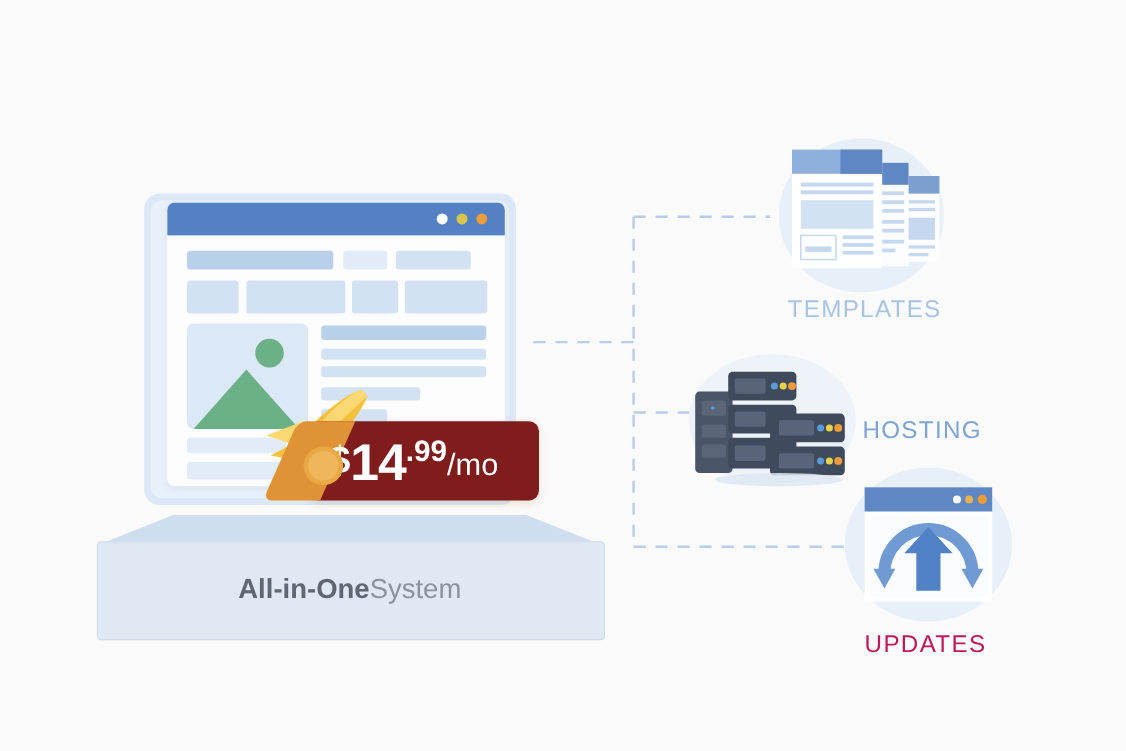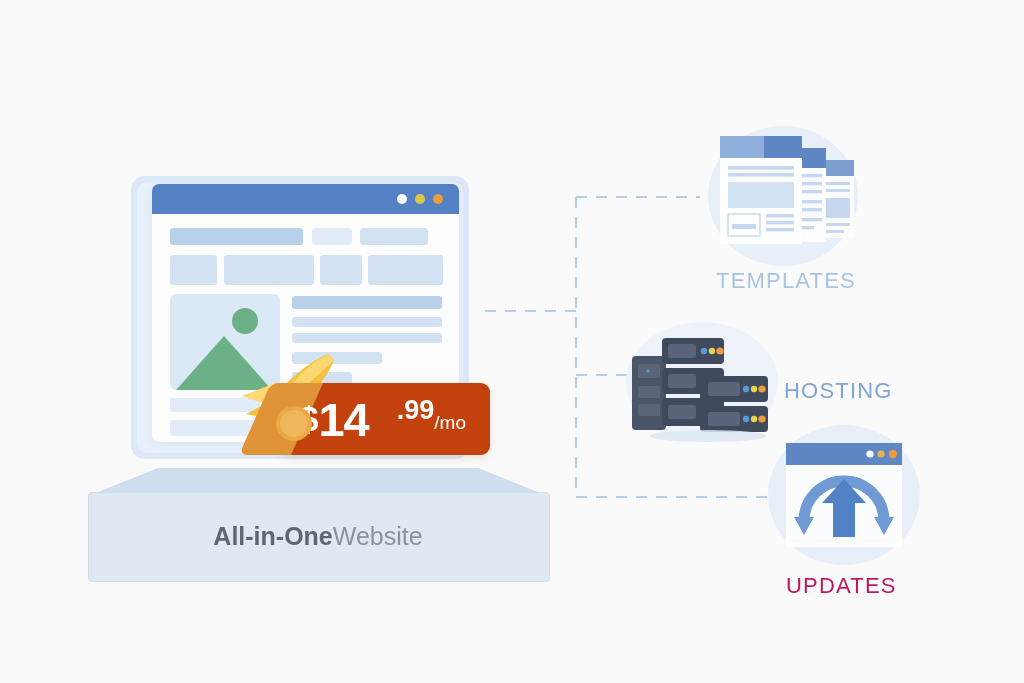--- a/index.html
+++ b/index.html
@@ -64,21 +64,21 @@
     position:absolute;right:22px;top:14px;width:26px;height:26px;
     border-radius:50%;background:#6cb088;
   }
 
   
   .rocket{position:absolute;left:232px;top:352px;width:110px;height:92px;}
 
   
   .tag{
     position:absolute;left:281px;top:383px;width:209px;height:72px;
-    background:#c2410c;border-radius:9px 9px 9px 9px;
+    background:#7f1d1d;border-radius:9px 9px 9px 9px;
     box-shadow:0 3px 8px rgba(150,110,50,.18);
   }
   .tag-notch{
     position:absolute;left:-26px;top:0;width:52px;height:72px;
     background:#df9236;transform:skewX(-24deg);border-radius:8px 0 0 8px;
   }
   .tag-hole{
     position:absolute;left:276px;top:406px;width:28px;height:27px;
     border-radius:50%;background:#f0b65c;border:4px solid #e8a944;
   }
@@ -86,22 +86,22 @@
     position:absolute;left:262px;top:410px;width:52px;height:20px;
     border:3px solid #7fa6d8;border-radius:11px;background:transparent;
   }
   .tag-text{
     position:absolute;left:0;top:0;width:209px;height:72px;
     display:flex;align-items:center;justify-content:flex-start;
     color:#ffffff;white-space:nowrap;padding-left:18px;box-sizing:border-box;
   }
   .t-cur{font-size:35px;font-weight:bold;}
   .t-int{font-size:47px;font-weight:bold;letter-spacing:-1px;}
-  .t-dec{font-size:27px;font-weight:bold;position:relative;top:-9px;margin-left:28px;}
-  .t-mo{font-size:19px;position:relative;top:4px;}
+  .t-dec{font-size:27px;font-weight:bold;position:relative;top:-9px;}
+  .t-mo{font-size:28px;position:relative;top:4px;}
   .pedestal-wrap{position:absolute;left:88px;top:468px;width:470px;height:112px;}
   .ped-slab{
     position:absolute;left:0;top:24px;width:460px;height:88px;
     background:#dfe9f4;border:1px solid #cfdcec;border-radius:4px;
   }
   .ped-label{
     position:absolute;left:0;top:24px;width:460px;height:88px;
     display:flex;align-items:center;justify-content:center;
     font-size:25px;color:#8b939d;white-space:nowrap;
   }
@@ -208,21 +208,21 @@
   </div>
   <div class="tag-hole"></div>
 
   <div class="pedestal-wrap">
     <svg style="position:absolute;left:0;top:0;width:460px;height:30px;" viewBox="0 0 460 30">
       <polygon points="70,0 390,0 460,28 0,28" fill="#cfdeef"></polygon>
     </svg>
     <div class="ped-slab"></div>
     <div class="ped-label">
       <span class="strong">All-in-One</span>
-        <span> Website</span>
+        <span> System</span>
     </div>
   </div>
 
   <div class="node" style="left:698px;top:126px;width:180px;height:140px;">
     <div class="blob" style="left:10px;top:0;width:150px;height:140px;background:#e7eff9;"></div>
     <svg style="position:absolute;left:0;top:0;width:180px;height:140px;" viewBox="0 0 180 140">
 
       <rect x="118" y="34" width="38" height="78" fill="#fdfdff"></rect>
       <rect x="118" y="34" width="38" height="16" fill="#7c9fd0"></rect>
       <rect x="122" y="56" width="30" height="3" fill="#c5d8ef"></rect>

